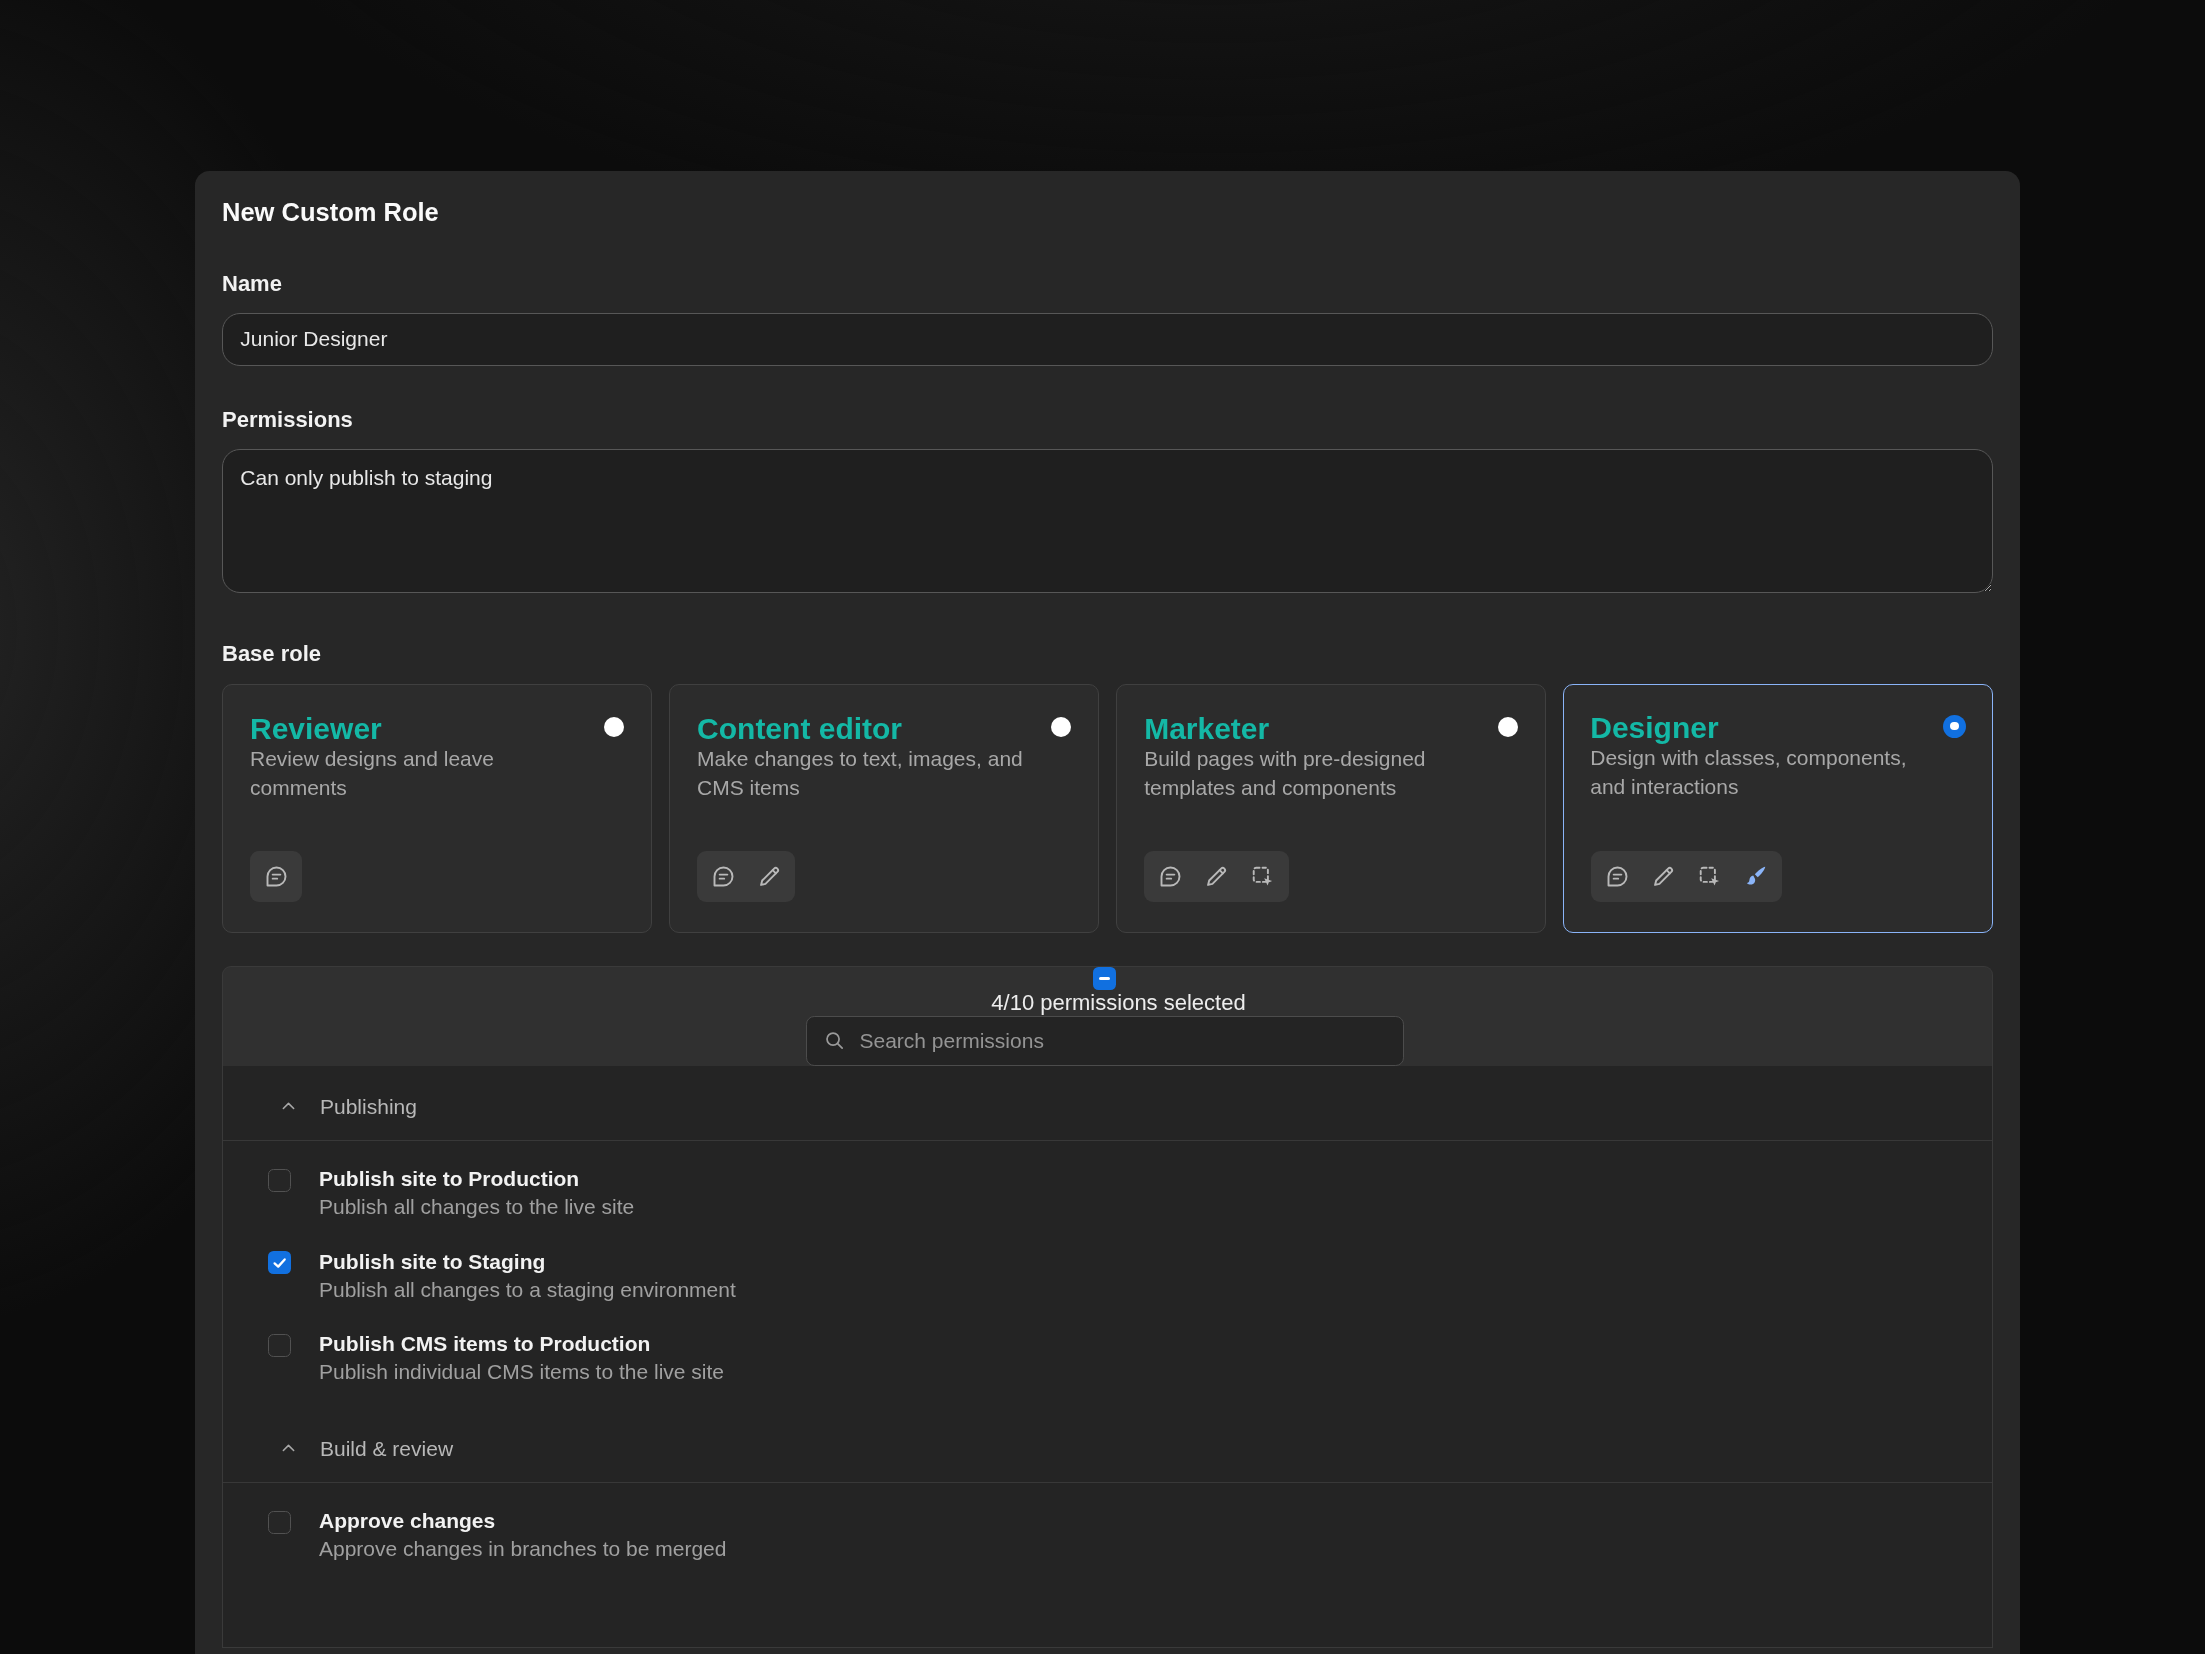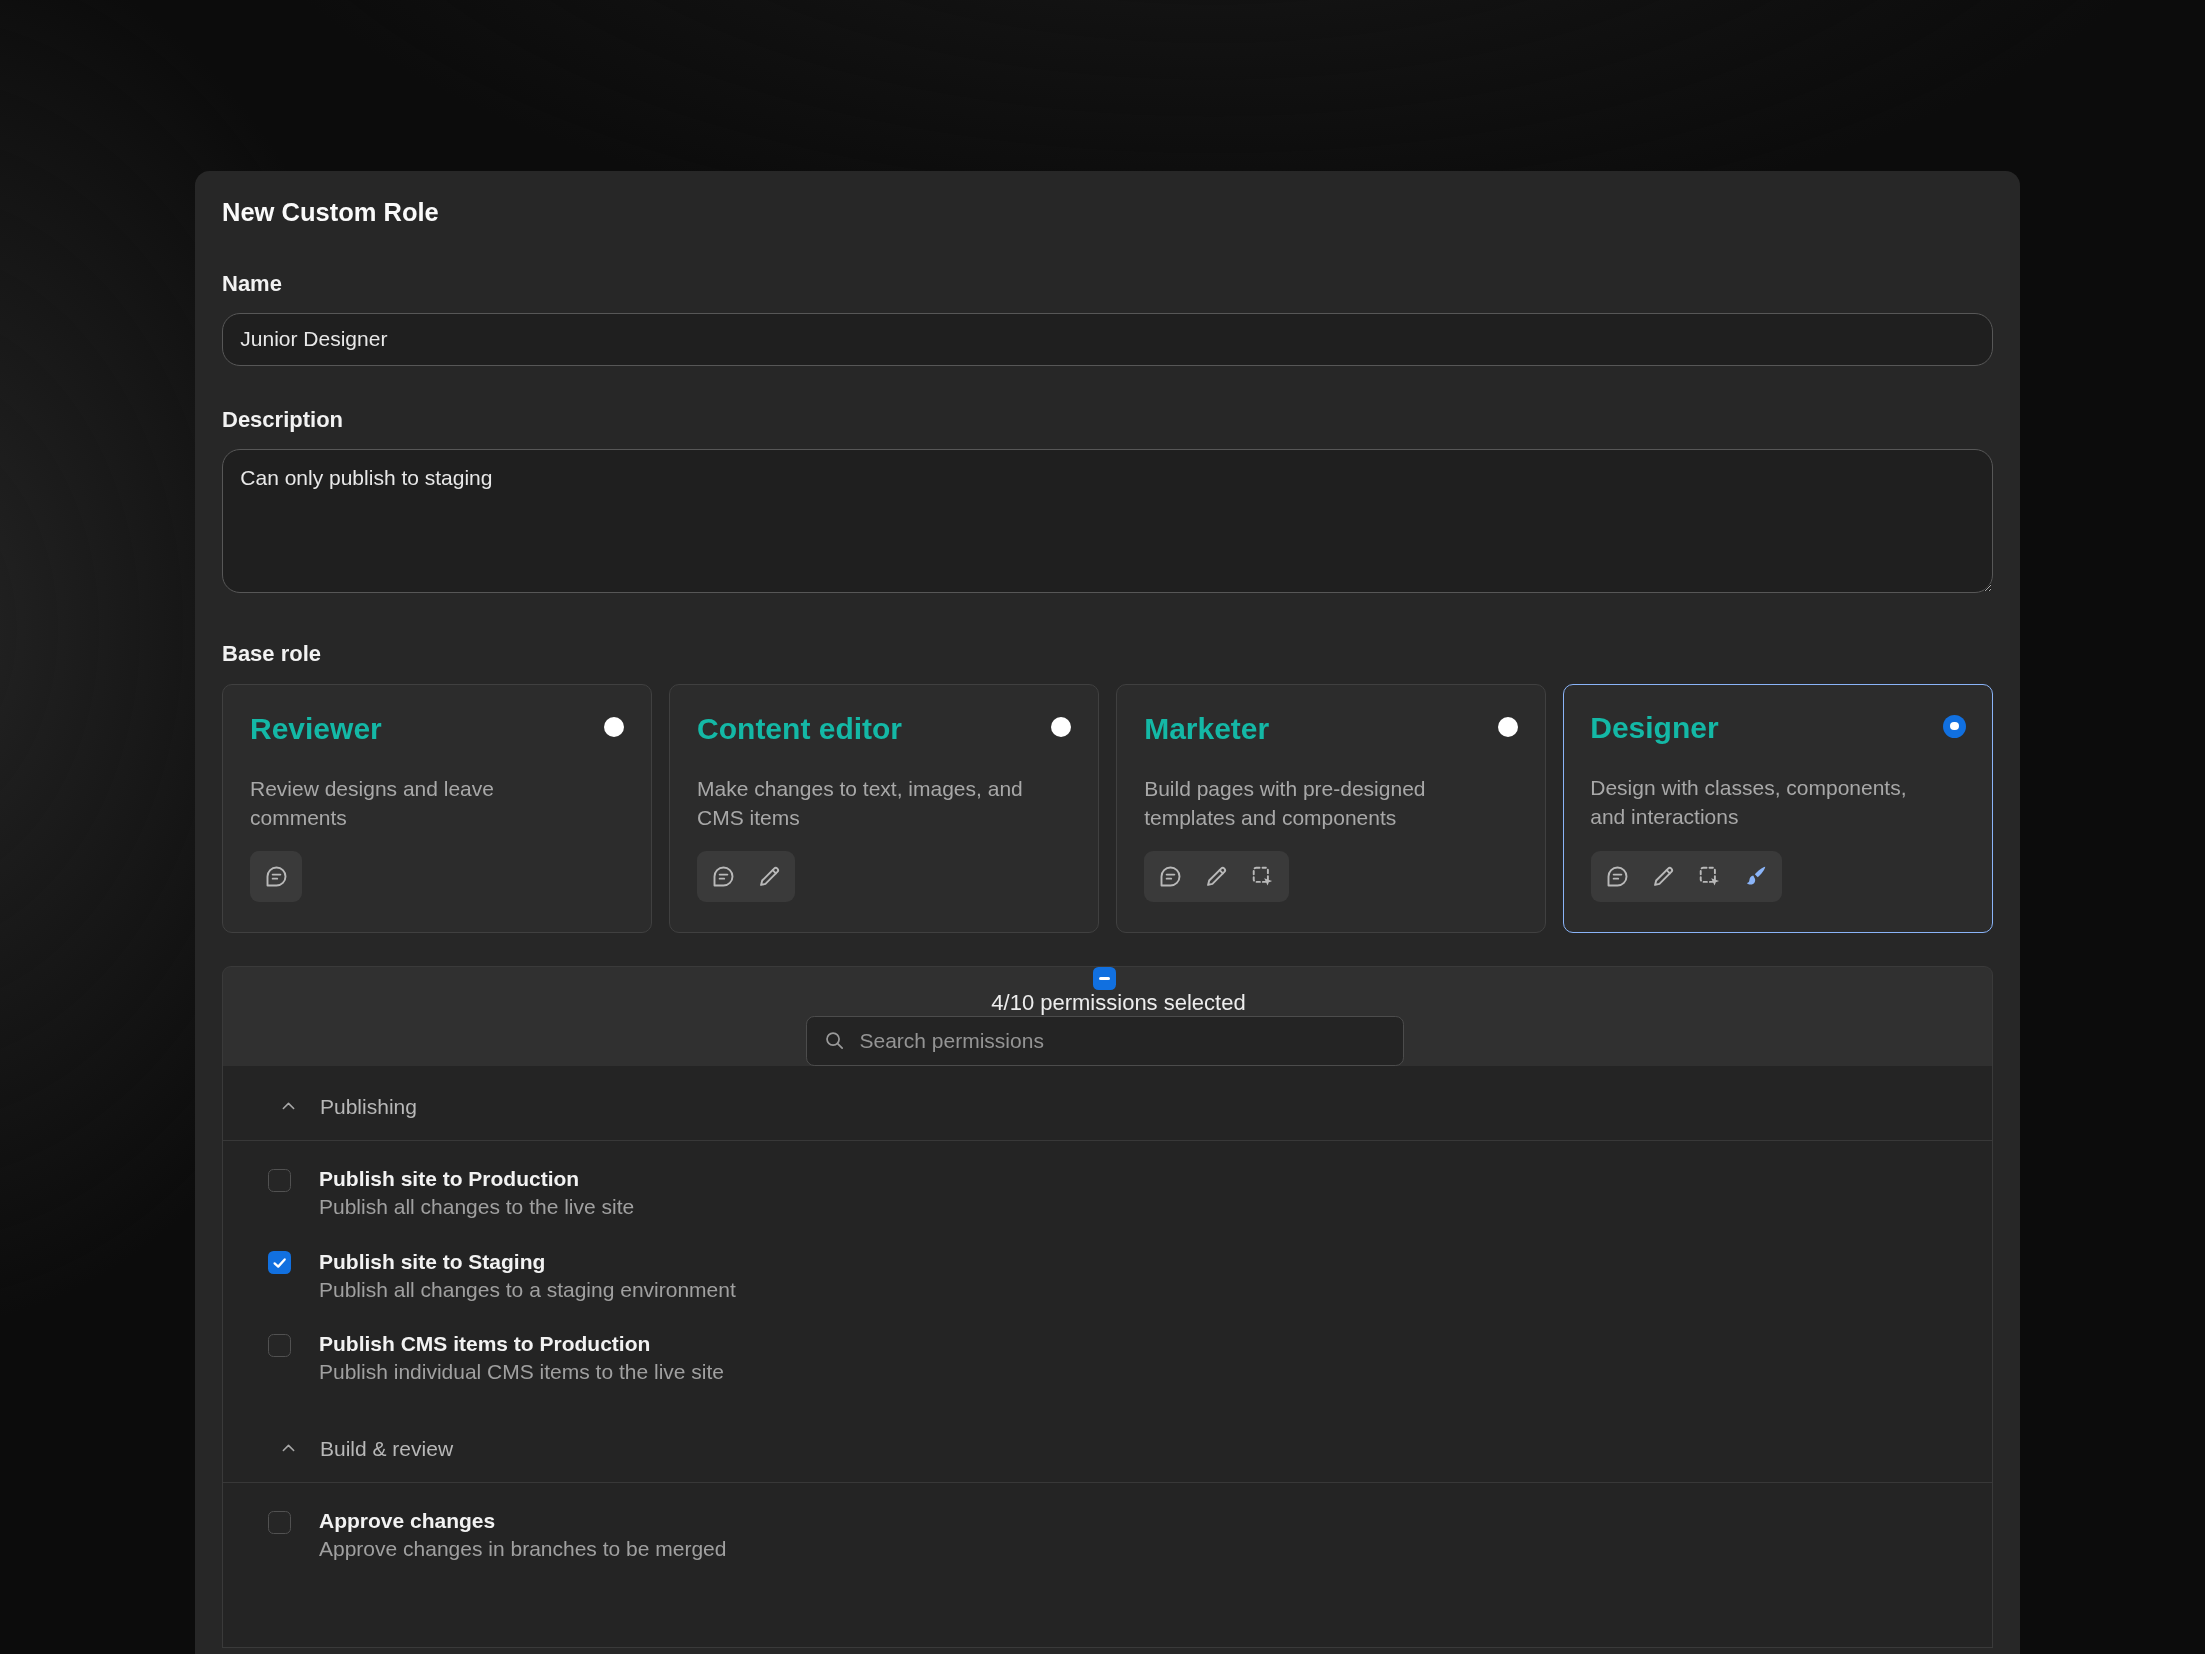--- a/index.html
+++ b/index.html
@@ -59,21 +59,21 @@
     height: 249px;
     background: #2c2c2c;
     border: 0.9px solid #404040;
     border-radius: 10px;
     padding: 30px 27px;
     cursor: pointer;
   }
   .role-card.selected { border: 1.8px solid #8ab4f8; padding: 29px 26px; }
   .role-head { display: flex; align-items: flex-start; justify-content: space-between; }
   .role-title { font-size: 30px; line-height: 27px; font-weight: 700; color: #14b8a6; text-align: center; }
-  .role-desc { margin-top: 32px; font-size: 21px; line-height: 29px; color: #a8a8a8; max-width: 336px; }
+  .role-desc { margin-top: 2px; font-size: 21px; line-height: 29px; color: #a8a8a8; max-width: 336px; }
 
   .radio { width: 20px; height: 20px; border-radius: 50%; background: #ffffff; flex: none; margin-top: 2.7px; }
   .radio.on {
     width: 23px; height: 23px; margin-top: 0.9px;
     background: #1170e0;
     display: flex; align-items: center; justify-content: center;
   }
   .radio.on::after { content: ""; width: 8.2px; height: 8.2px; border-radius: 50%; background: #ffffff; }
 
   .icon-tray {
@@ -150,21 +150,21 @@
 </style>
 </head>
 <body>
 
 <div class="modal">
   <h1 class="dialog-title">New Custom Role</h1>
 
   <label class="field-label mt-lg">Name</label>
   <input class="text-input" type="text" value="Junior Designer" style="">
 
-  <label class="field-label" style="margin-top:40px">Description</label>
+  <label class="field-label" style="margin-top:40px">Permissions</label>
   <textarea class="text-input" style="">Can only publish to staging</textarea>
 
   <label class="field-label" style="margin-top:44px">Base role</label>
 
   <div class="cards">
 
     <div class="role-card">
       <div class="role-head">
         <span class="role-title">Reviewer</span>
         <span class="radio"></span>

